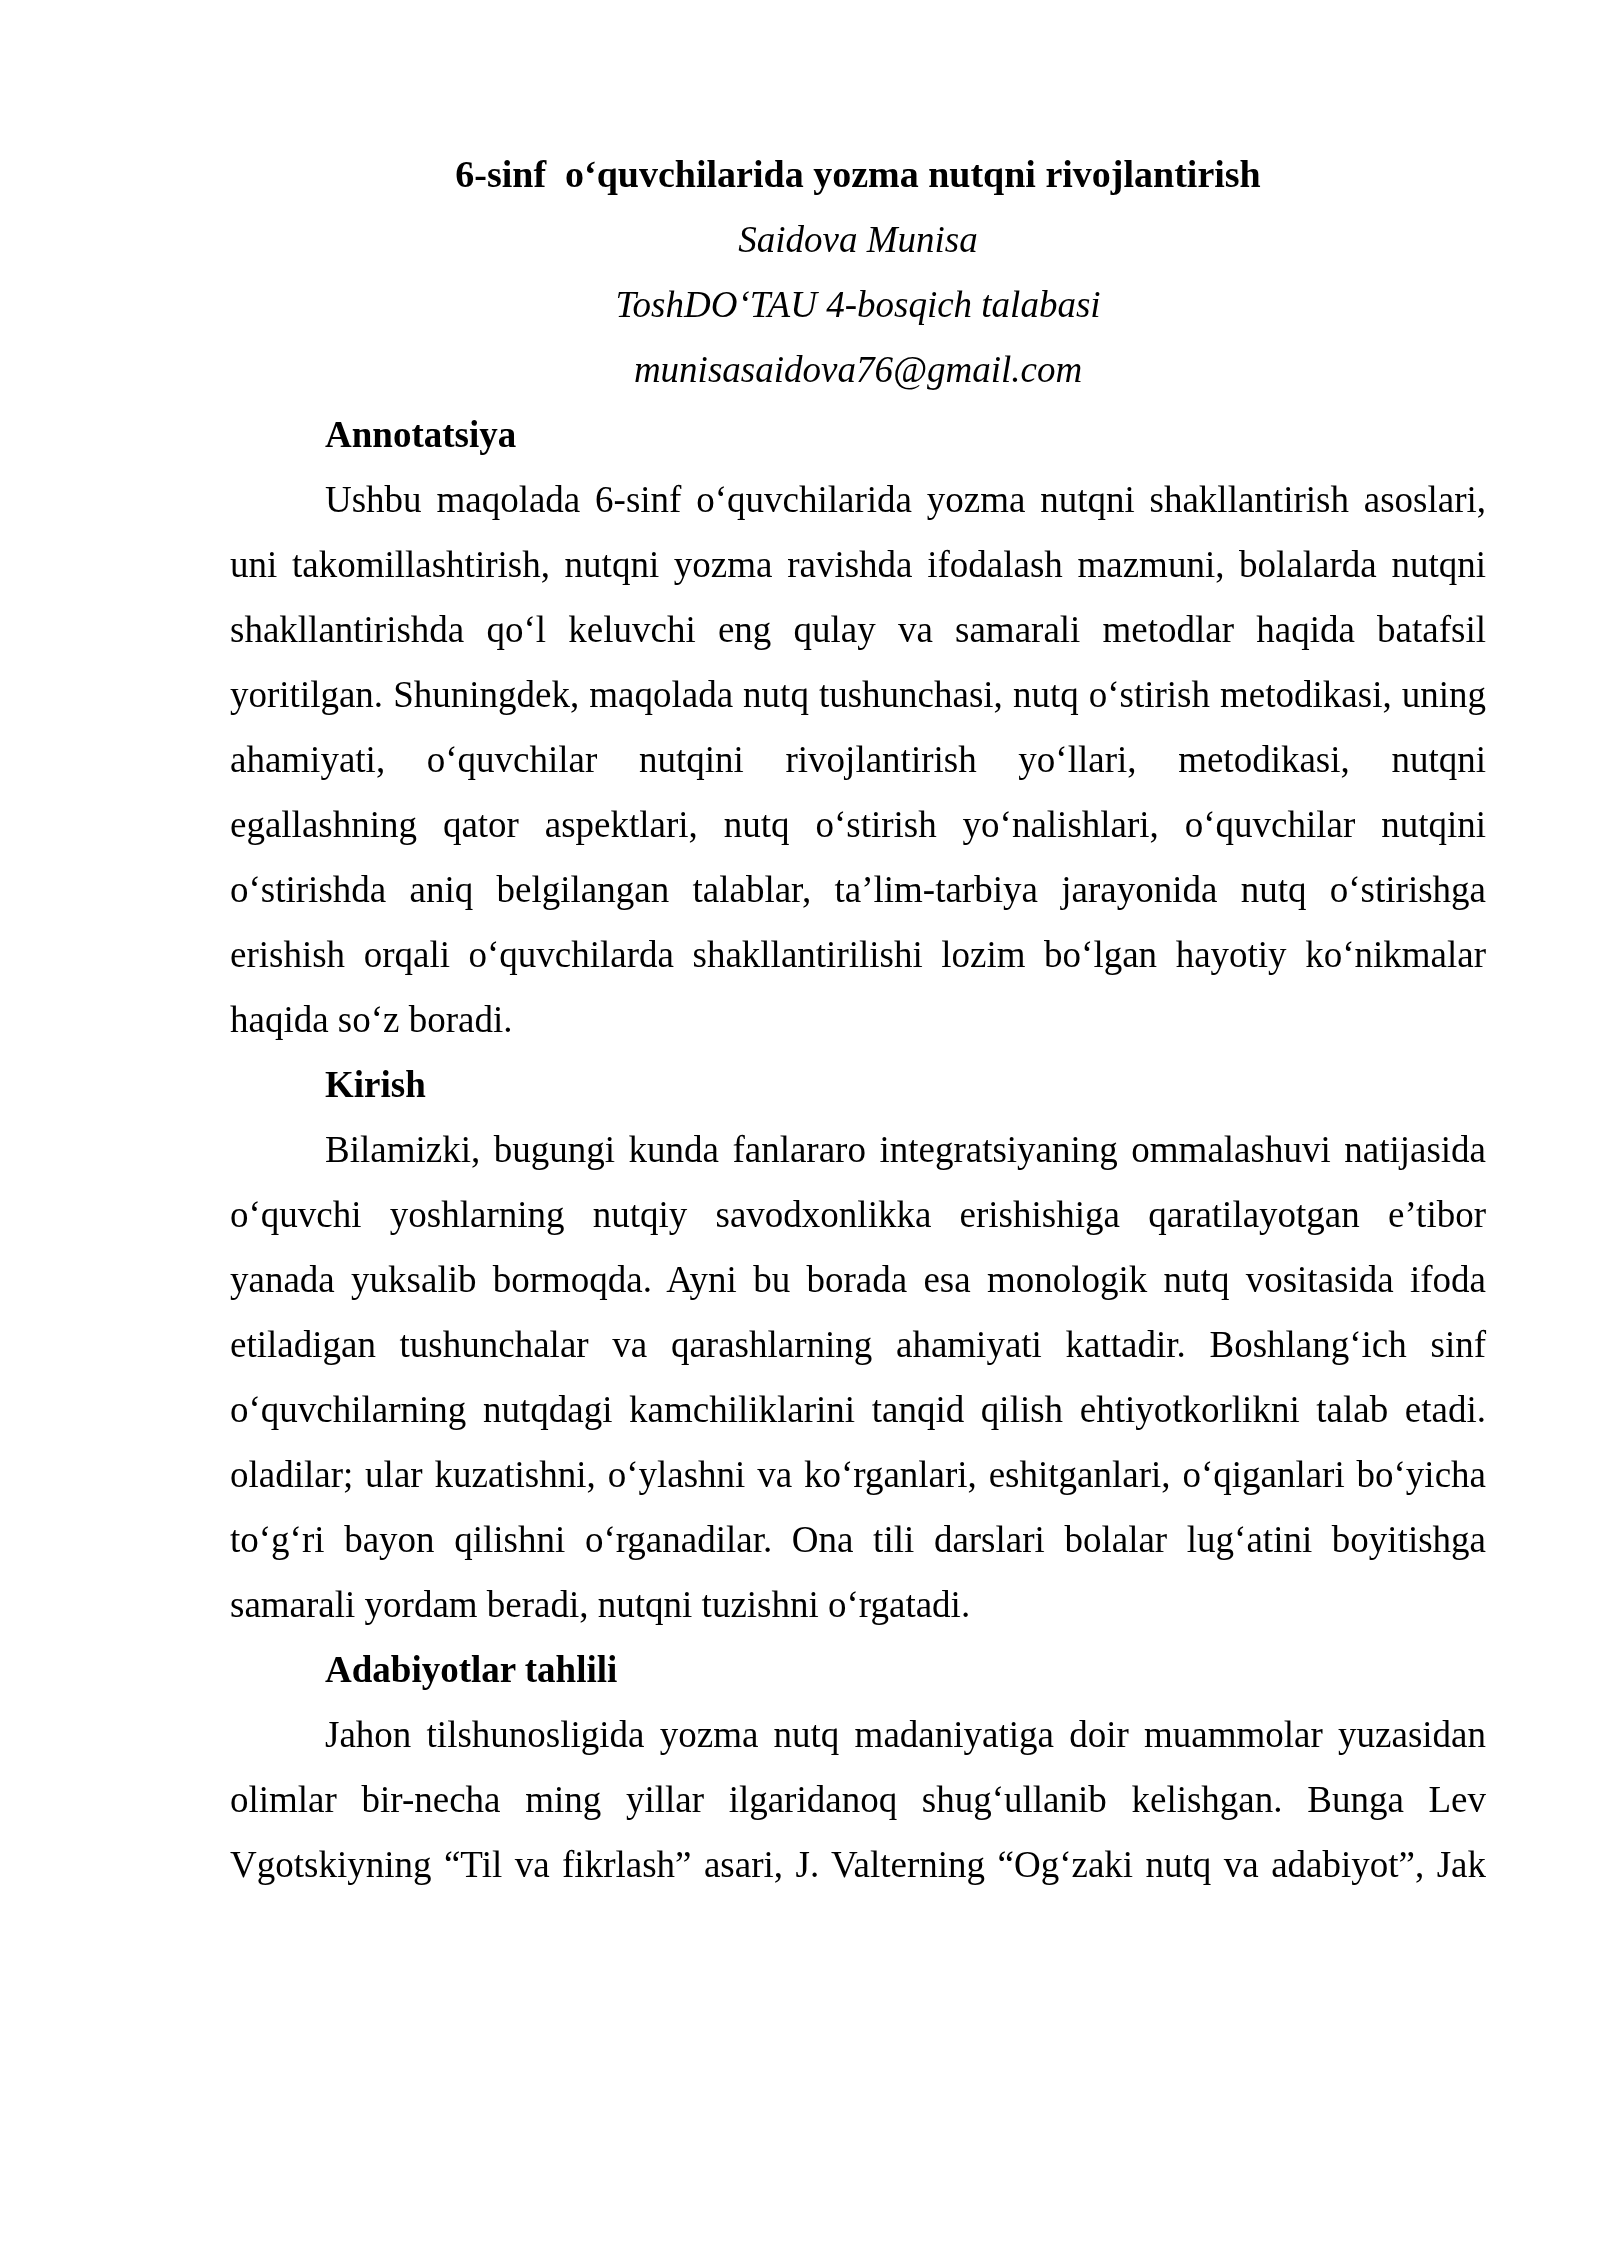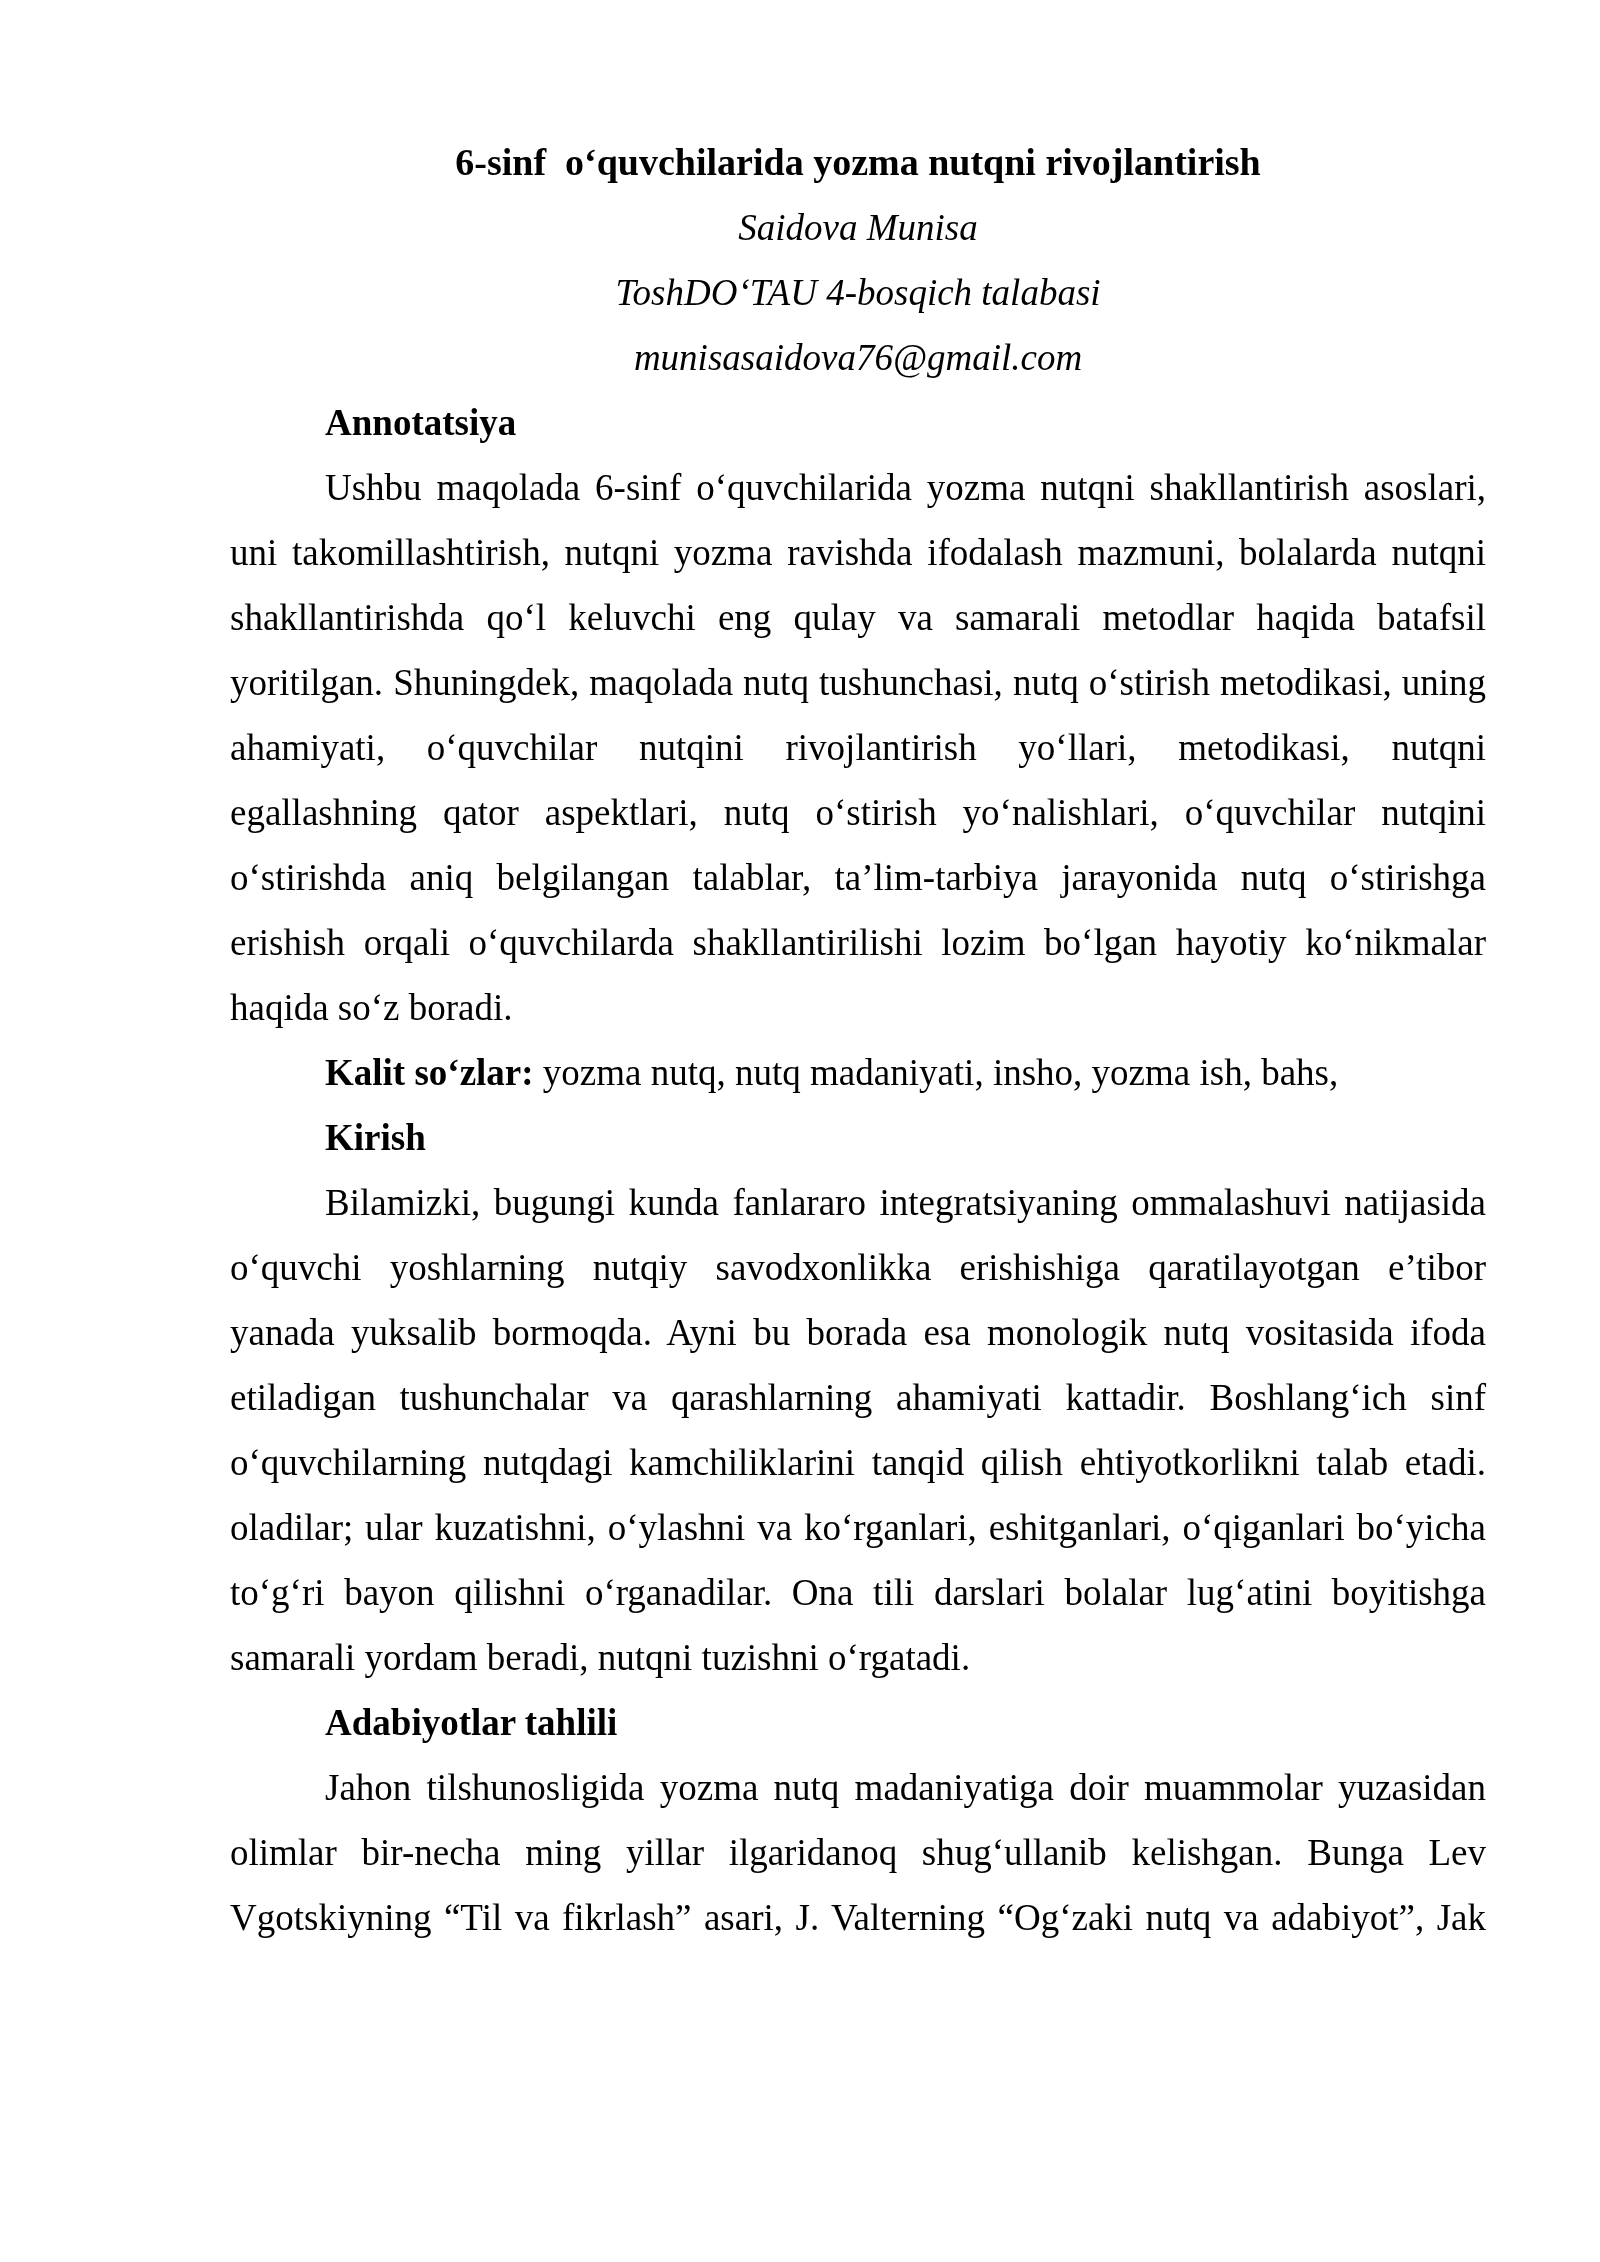--- a/index.html
+++ b/index.html
@@ -7,21 +7,21 @@
   .page {
     position: relative;
     width: 1600px;
     height: 2262px;
     background: #ffffff;
     overflow: hidden;
   }
   .textcol {
     position: absolute;
     left: 230px;
-    top: 130px;
+    top: 142px;
     width: 1256px;
     font-family: "Liberation Serif", "DejaVu Serif", serif;
     font-size: 37px;
     line-height: 65px;
     color: #000000;
   }
   .ln { white-space: pre; height: 65px; }
   .ln.title  { font-weight: bold; text-align: center; font-size: 38px; }
   .ln.author { font-style: italic; text-align: center; }
   .ln.heading { font-weight: bold; }
@@ -40,21 +40,20 @@
       <div class="ln heading ind"><span class="tx">Annotatsiya</span></div>
       <div class="ln p ind"><span class="tx" style="word-spacing: 5.55804px;">Ushbu maqolada 6-sinf oʻquvchilarida yozma nutqni shakllantirish asoslari,</span></div>
       <div class="ln p"><span class="tx" style="word-spacing: 5.43359px;">uni takomillashtirish, nutqni yozma ravishda ifodalash mazmuni, bolalarda nutqni</span></div>
       <div class="ln p"><span class="tx" style="word-spacing: 12.9497px;">shakllantirishda qoʻl keluvchi eng qulay va samarali metodlar haqida batafsil</span></div>
       <div class="ln p"><span class="tx" style="word-spacing: 0.792969px;">yoritilgan. Shuningdek, maqolada nutq tushunchasi, nutq oʻstirish metodikasi, uning</span></div>
       <div class="ln p"><span class="tx" style="word-spacing: 32.4167px;">ahamiyati, oʻquvchilar nutqini rivojlantirish yoʻllari, metodikasi, nutqni</span></div>
       <div class="ln p"><span class="tx" style="word-spacing: 16.6339px; font-family: Liberation Serif, serif;">egallashning qator aspektlari, nutq oʻstirish yoʻnalishlari, oʻquvchilar nutqini</span></div>
       <div class="ln p"><span class="tx" style="word-spacing: 14.0714px;">oʻstirishda aniq belgilangan talablar, ta’lim-tarbiya jarayonida nutq oʻstirishga</span></div>
       <div class="ln p"><span class="tx" style="word-spacing: 9.29688px;">erishish orqali oʻquvchilarda shakllantirilishi lozim boʻlgan hayotiy koʻnikmalar</span></div>
       <div class="ln p"><span class="tx">haqida soʻz boradi.</span></div>
-      <div class="ln kw ind"><span class="b">Kalit soʻzlar:</span><span class="tx"> yozma nutq, nutq madaniyati, insho, yozma ish, bahs,</span></div>
       <div class="ln heading ind"><span class="tx">Kirish</span></div>
       <div class="ln p ind"><span class="tx" style="word-spacing: 4.26302px;">Bilamizki, bugungi kunda fanlararo integratsiyaning ommalashuvi natijasida</span></div>
       <div class="ln p"><span class="tx" style="word-spacing: 19.0026px; margin-top: 12px;">oʻquvchi yoshlarning nutqiy savodxonlikka erishishiga qaratilayotgan e’tibor</span></div>
       <div class="ln p"><span class="tx" style="word-spacing: 7.04688px;">yanada yuksalib bormoqda. Ayni bu borada esa monologik nutq vositasida ifoda</span></div>
       <div class="ln p"><span class="tx" style="word-spacing: 14.4442px;">etiladigan tushunchalar va qarashlarning ahamiyati kattadir. Boshlangʻich sinf</span></div>
       <div class="ln p"><span class="tx" style="word-spacing: 7.38393px;">oʻquvchilarning nutqdagi kamchiliklarini tanqid qilish ehtiyotkorlikni talab etadi.</span></div>
       <div class="ln p"><span class="tx" style="word-spacing: 2.58008px;">oladilar; ular kuzatishni, oʻylashni va koʻrganlari, eshitganlari, oʻqiganlari boʻyicha</span></div>
       <div class="ln p"><span class="tx" style="word-spacing: 10.3872px;">toʻgʻri bayon qilishni oʻrganadilar. Ona tili darslari bolalar lugʻatini boyitishga</span></div>
       <div class="ln p"><span class="tx">samarali yordam beradi, nutqni tuzishni oʻrgatadi.</span></div>
       <div class="ln heading ind"><span class="tx">Adabiyotlar tahlili</span></div>

